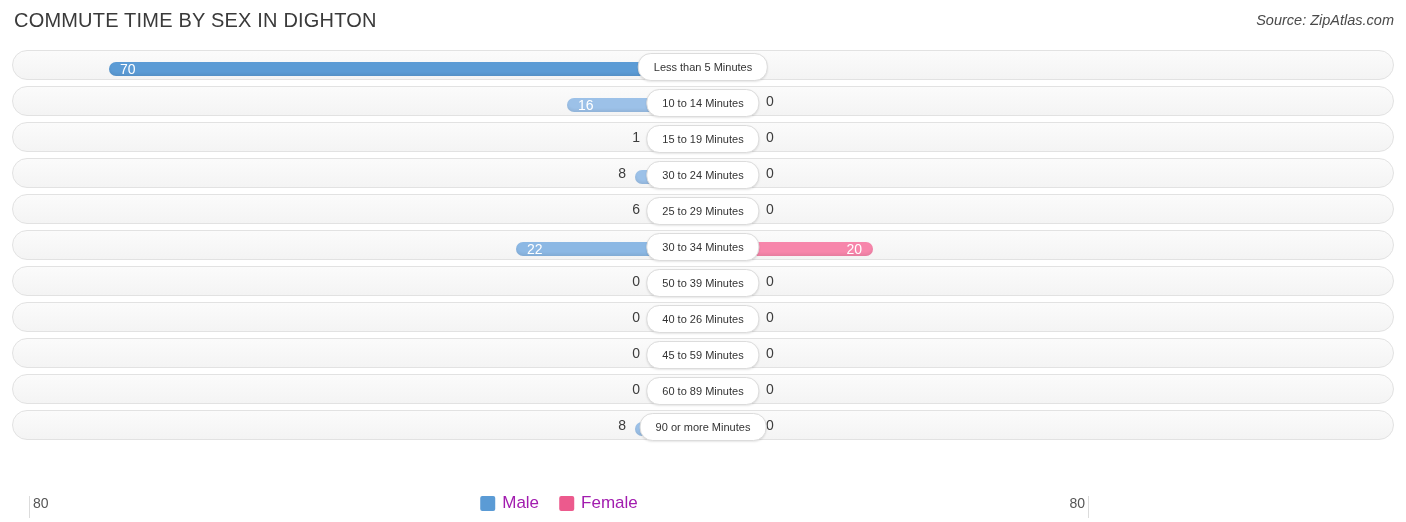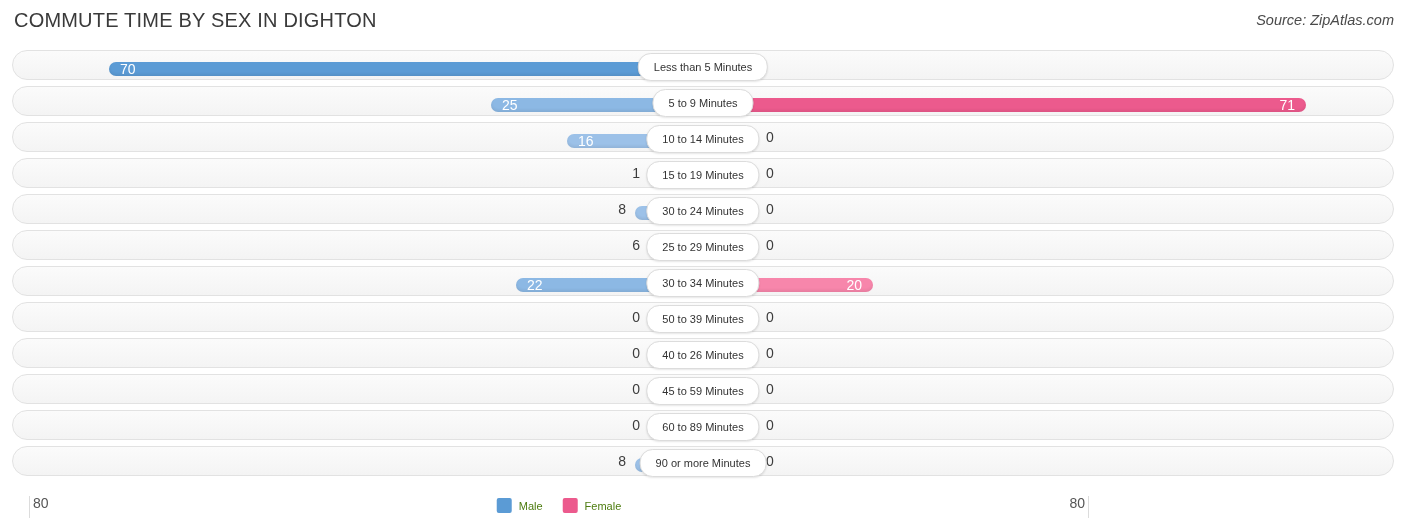--- a/index.html
+++ b/index.html
@@ -94,21 +94,21 @@
   .axis-right{
     position:absolute;right:33px;bottom:11px;
     font-size:14px;color:#555;
   }
   .legend{
     position:absolute;left:50%;bottom:9px;transform:translateX(-50%);
     display:flex;align-items:center;gap:20px;
   }
   .legend-item{display:flex;align-items:center;gap:7px;}
   .swatch{width:15px;height:15px;border-radius:2px;display:inline-block;}
-  .legend-label{font-size:11px;color:#4d7c0f;}
+  .legend-label{font-size:17px;color:#a21caf;}
 
   .tick-left,.tick-right{
     position:absolute;bottom:4px;width:1px;height:22px;background:#dcdcdc;
   }
   .tick-left{left:29px;}
   .tick-right{right:29px;}
 </style>
 </head>
 <body>
 
@@ -118,29 +118,20 @@
     <div class="title">COMMUTE TIME BY SEX IN DIGHTON</div>
     <div class="source">Source: ZipAtlas.com</div>
   </div>
 
   <div class="rows" id="rows">
       <div class="row">
         <div class="bar male" style="width: 594px; background: rgb(91, 155, 213);">
           <span class="inval">70</span>
         </div>
         <div class="pill">Less than 5 Minutes</div>
-      </div>
-      <div class="row">
-        <div class="bar male" style="width: 212px; background: rgb(140, 184, 228);">
-          <span class="inval">25</span>
-        </div>
-        <div class="bar female" style="width: 603px; background: rgb(236, 90, 141);">
-          <span class="inval">71</span>
-        </div>
-        <div class="pill">5 to 9 Minutes</div>
       </div>
       <div class="row">
         <div class="bar male" style="width: 136px; background: rgb(156, 193, 232);">
           <span class="inval">16</span>
         </div>
         <span class="outval" style="left: calc(50% + 63px);">0</span>
         <div class="bar female" style="width: 54px; background: rgb(247, 163, 192);"></div>
         <div class="pill">10 to 14 Minutes</div>
       </div>
       <div class="row">

